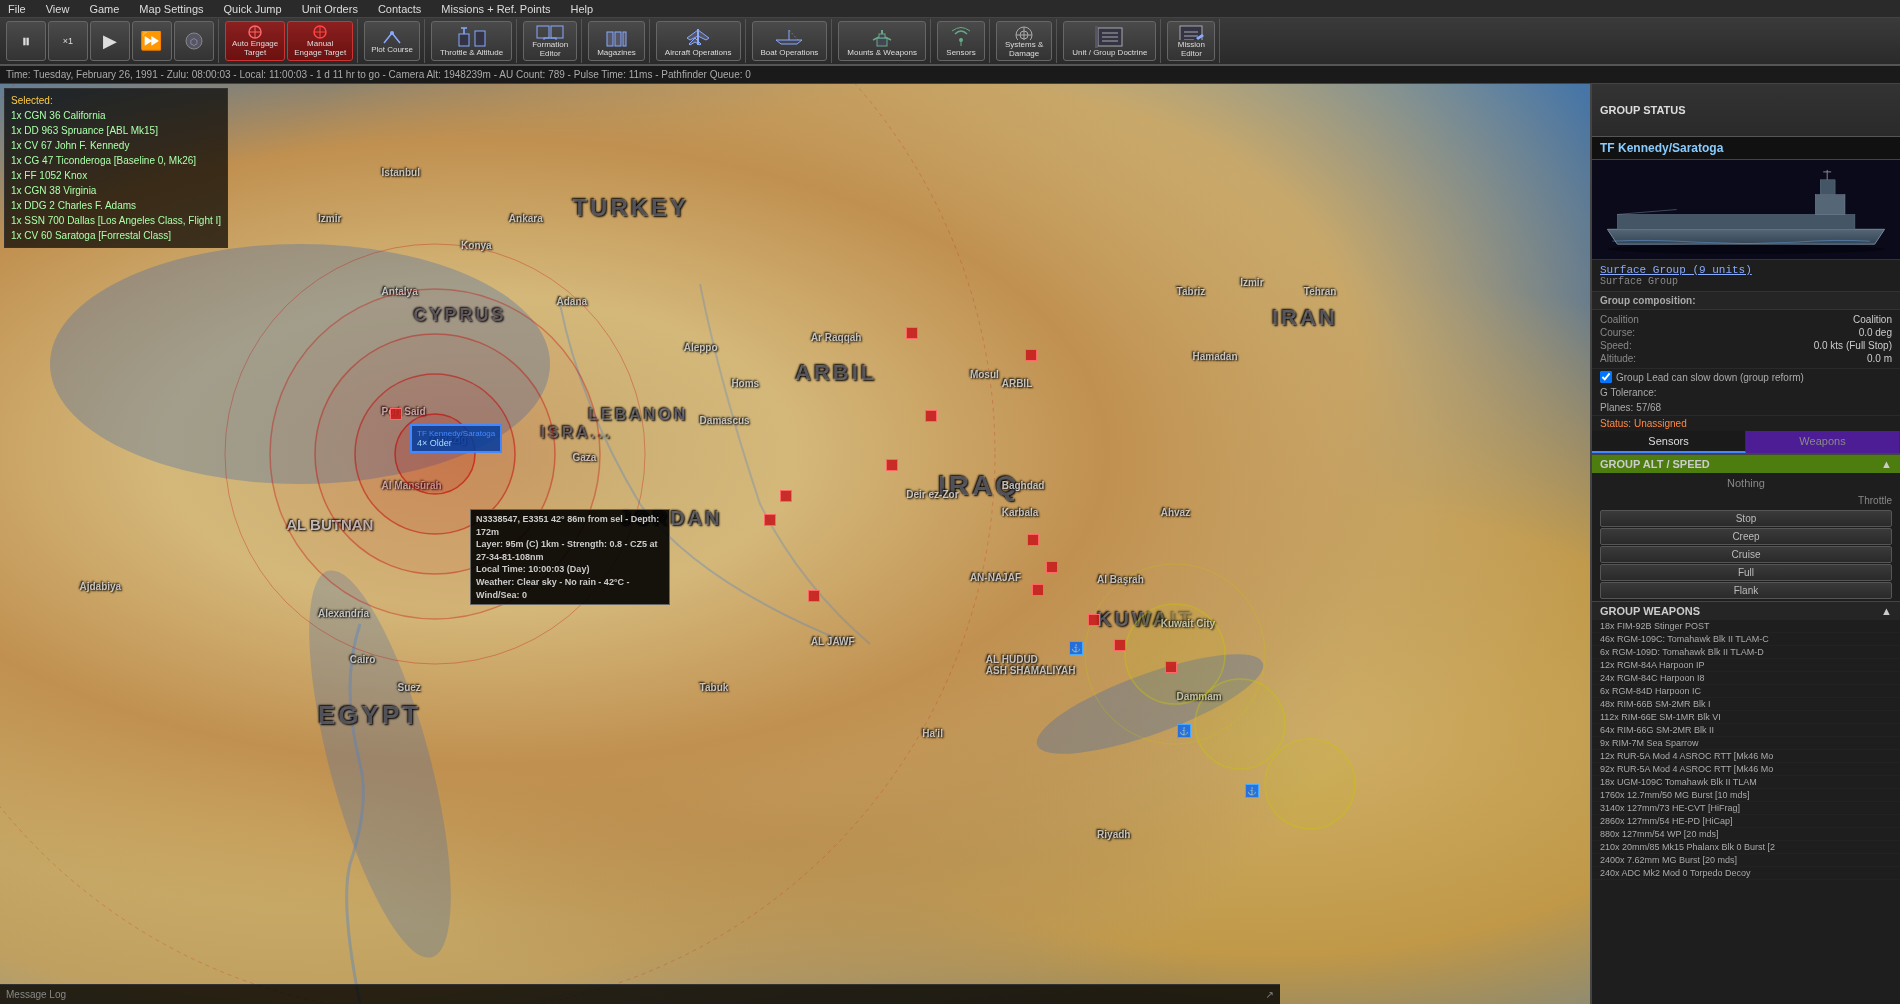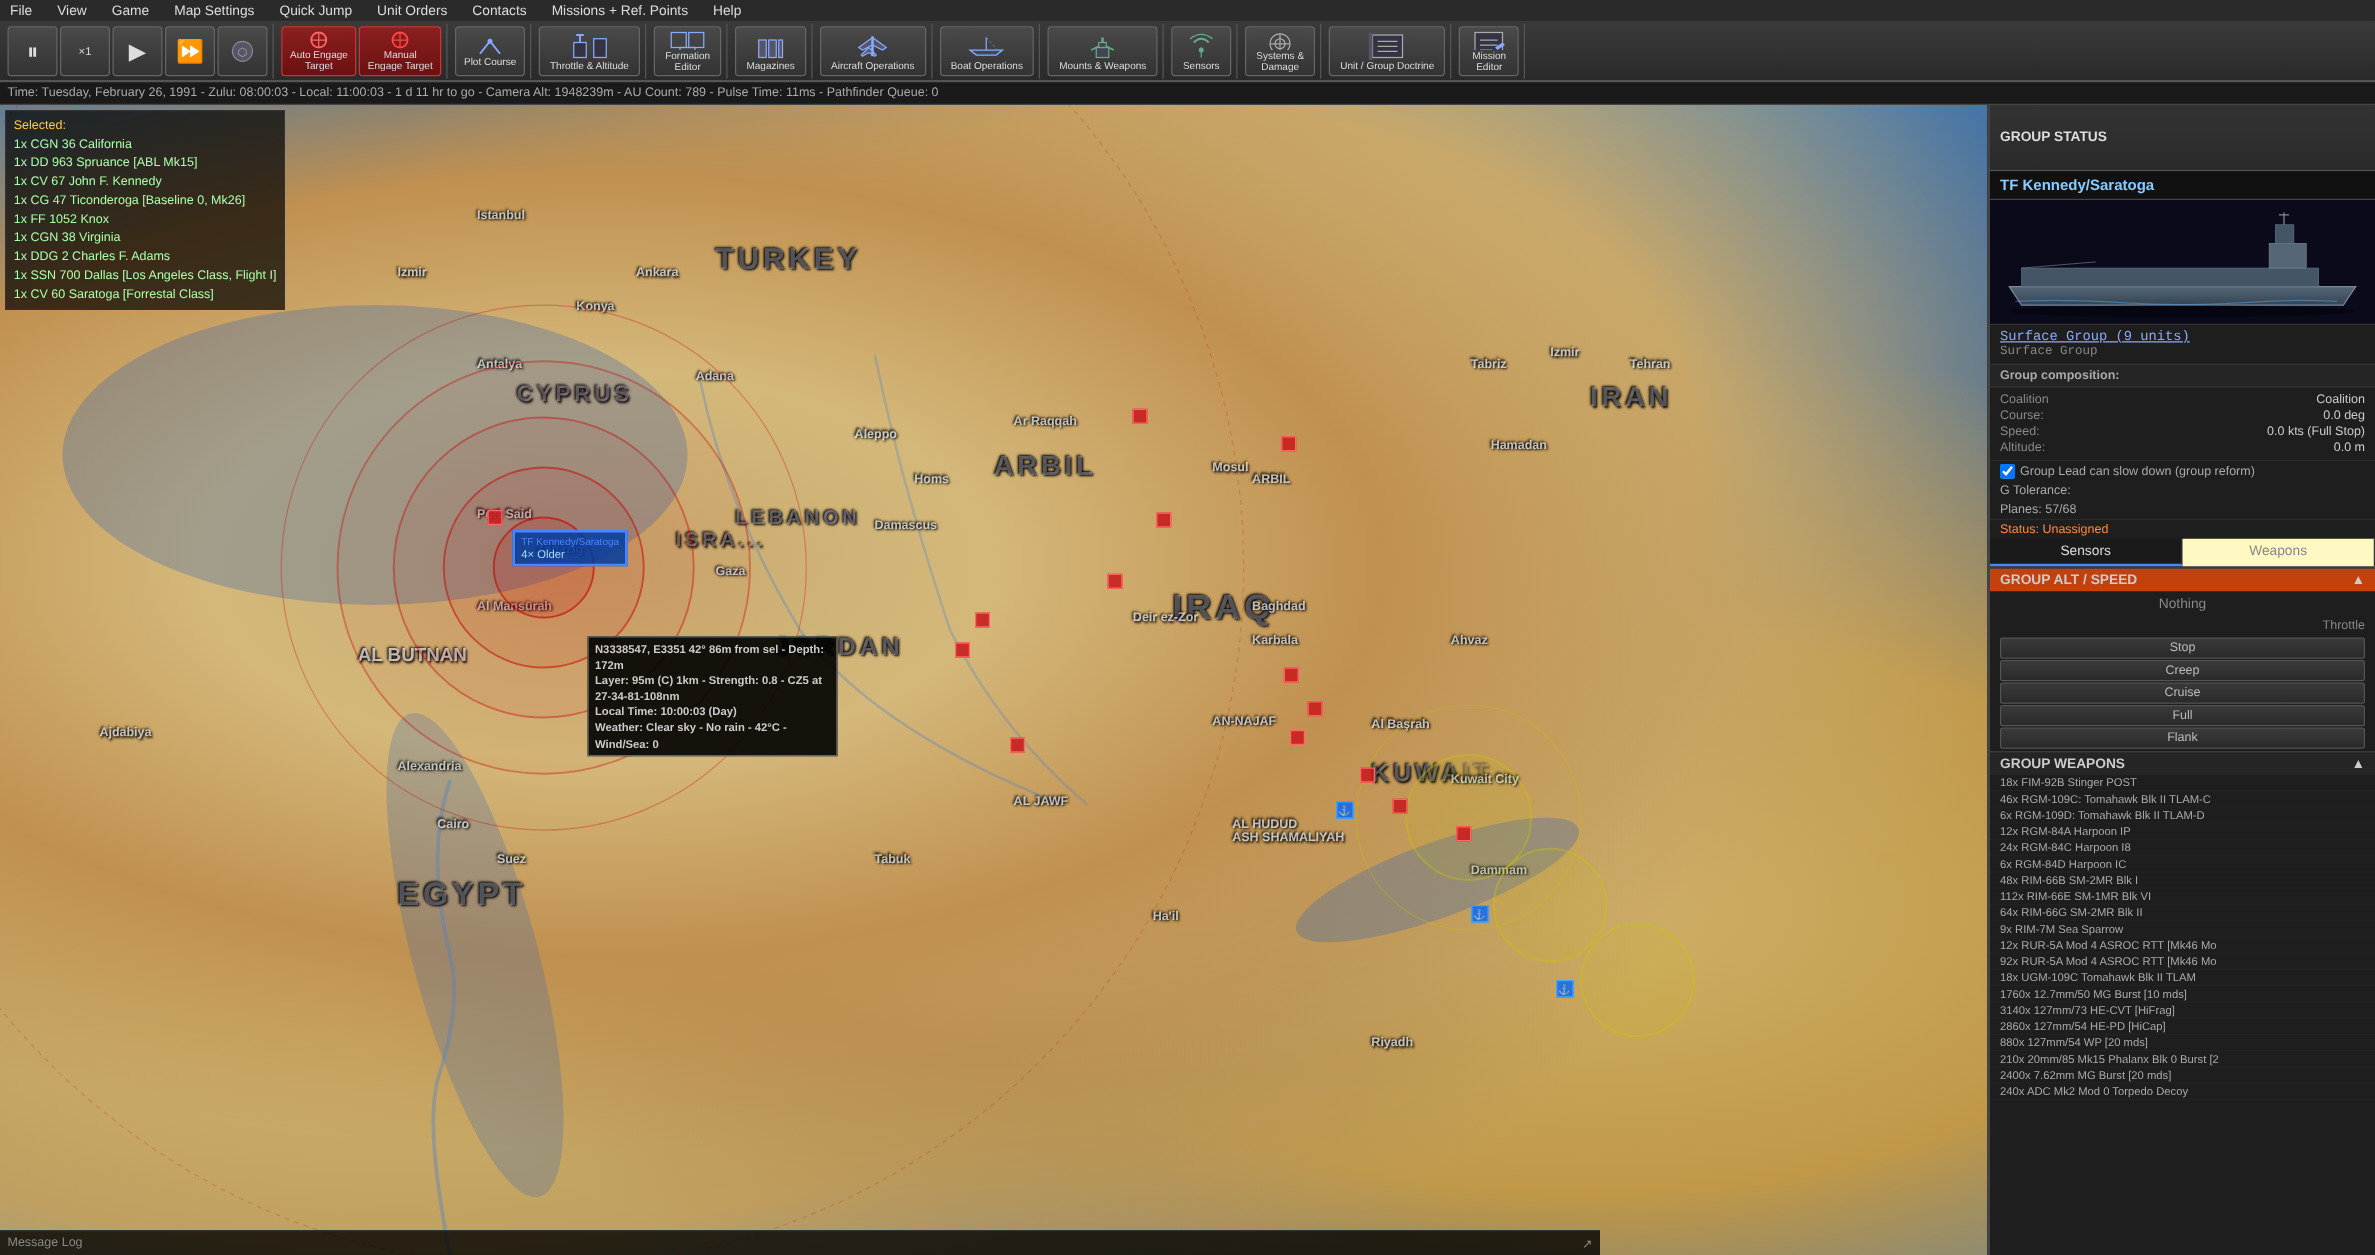--- a/index.html
+++ b/index.html
@@ -278,38 +278,38 @@
 
     
     #sw-tabs {
       display: flex;
       border-bottom: 1px solid #444;
     }
     .sw-tab {
       flex: 1;
       padding: 4px;
       text-align: center;
-      background: #fef9c3;
+      background: #4c1d95;
       color: #888;
       font-size: 11px;
       cursor: pointer;
       border-right: 1px solid #333;
     }
     .sw-tab.active {
       background: #1a1a1a;
       color: #ddd;
       border-bottom: 2px solid #4488ff;
     }
 
     
     #alt-speed-section {
       border-top: 1px solid #444;
     }
     .alt-speed-header {
-      background: #c2410c;
+      background: #4d7c0f;
       padding: 3px 8px;
       font-size: 11px;
       font-weight: bold;
       color: #ccc;
       display: flex;
       justify-content: space-between;
       align-items: center;
     }
     .nothing-label {
       text-align: center;

